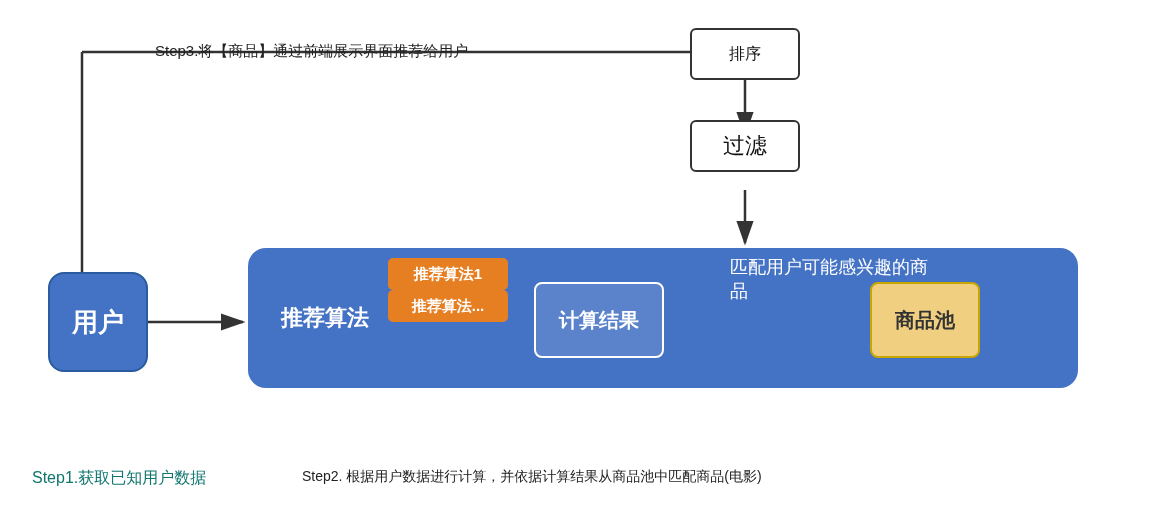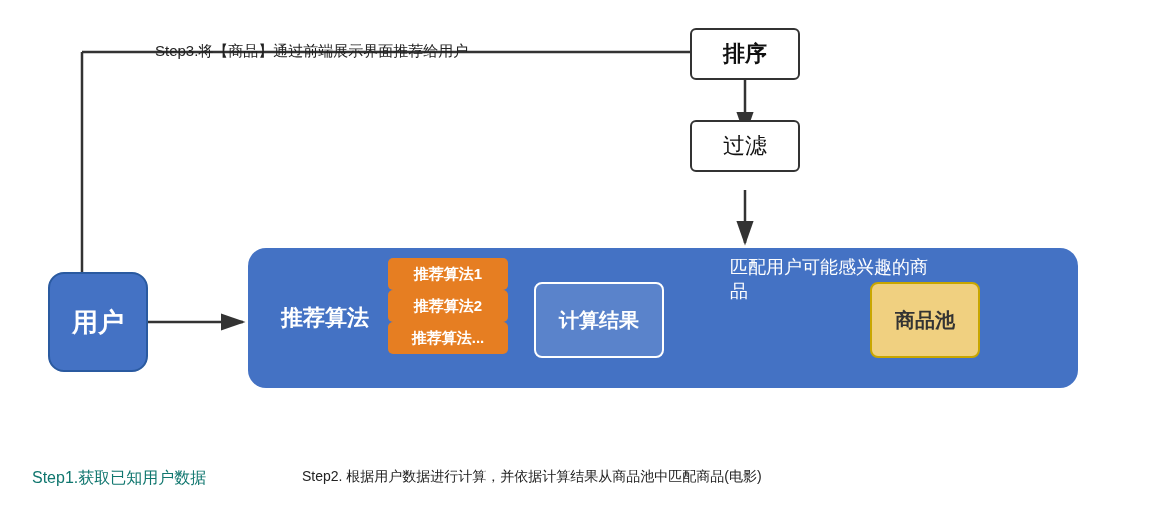--- a/index.html
+++ b/index.html
@@ -34,23 +34,22 @@
       top: 28px;
       left: 690px;
       width: 110px;
       height: 52px;
       border: 2px solid #333;
       border-radius: 6px;
       background: #fff;
       display: flex;
       align-items: center;
       justify-content: center;
-      font-size: 22px;
+      font-size: 16px;
       color: #111;
-      font-weight: bold;
     }
 
     
     .guolv-box {
       position: absolute;
       top: 120px;
       left: 690px;
       width: 110px;
       height: 52px;
       border: 2px solid #333;
@@ -251,21 +250,20 @@
   <div class="guolv-box">
     <span>过滤</span>
   </div>
 
   <div class="blue-panel"></div>
 
   <div class="tuijian-label">推荐算法</div>
 
   <div class="algo-container">
     <div class="algo-box">推荐算法1</div>
-    <div class="algo-box">推荐算法2</div>
     <div class="algo-box">推荐算法...</div>
   </div>
 
   <div class="jisuan-box">
     <span>计算结果</span>
   </div>
 
   <div class="match-label">匹配用户可能感兴趣的商品</div>
 
   <div class="shangpin-box">

